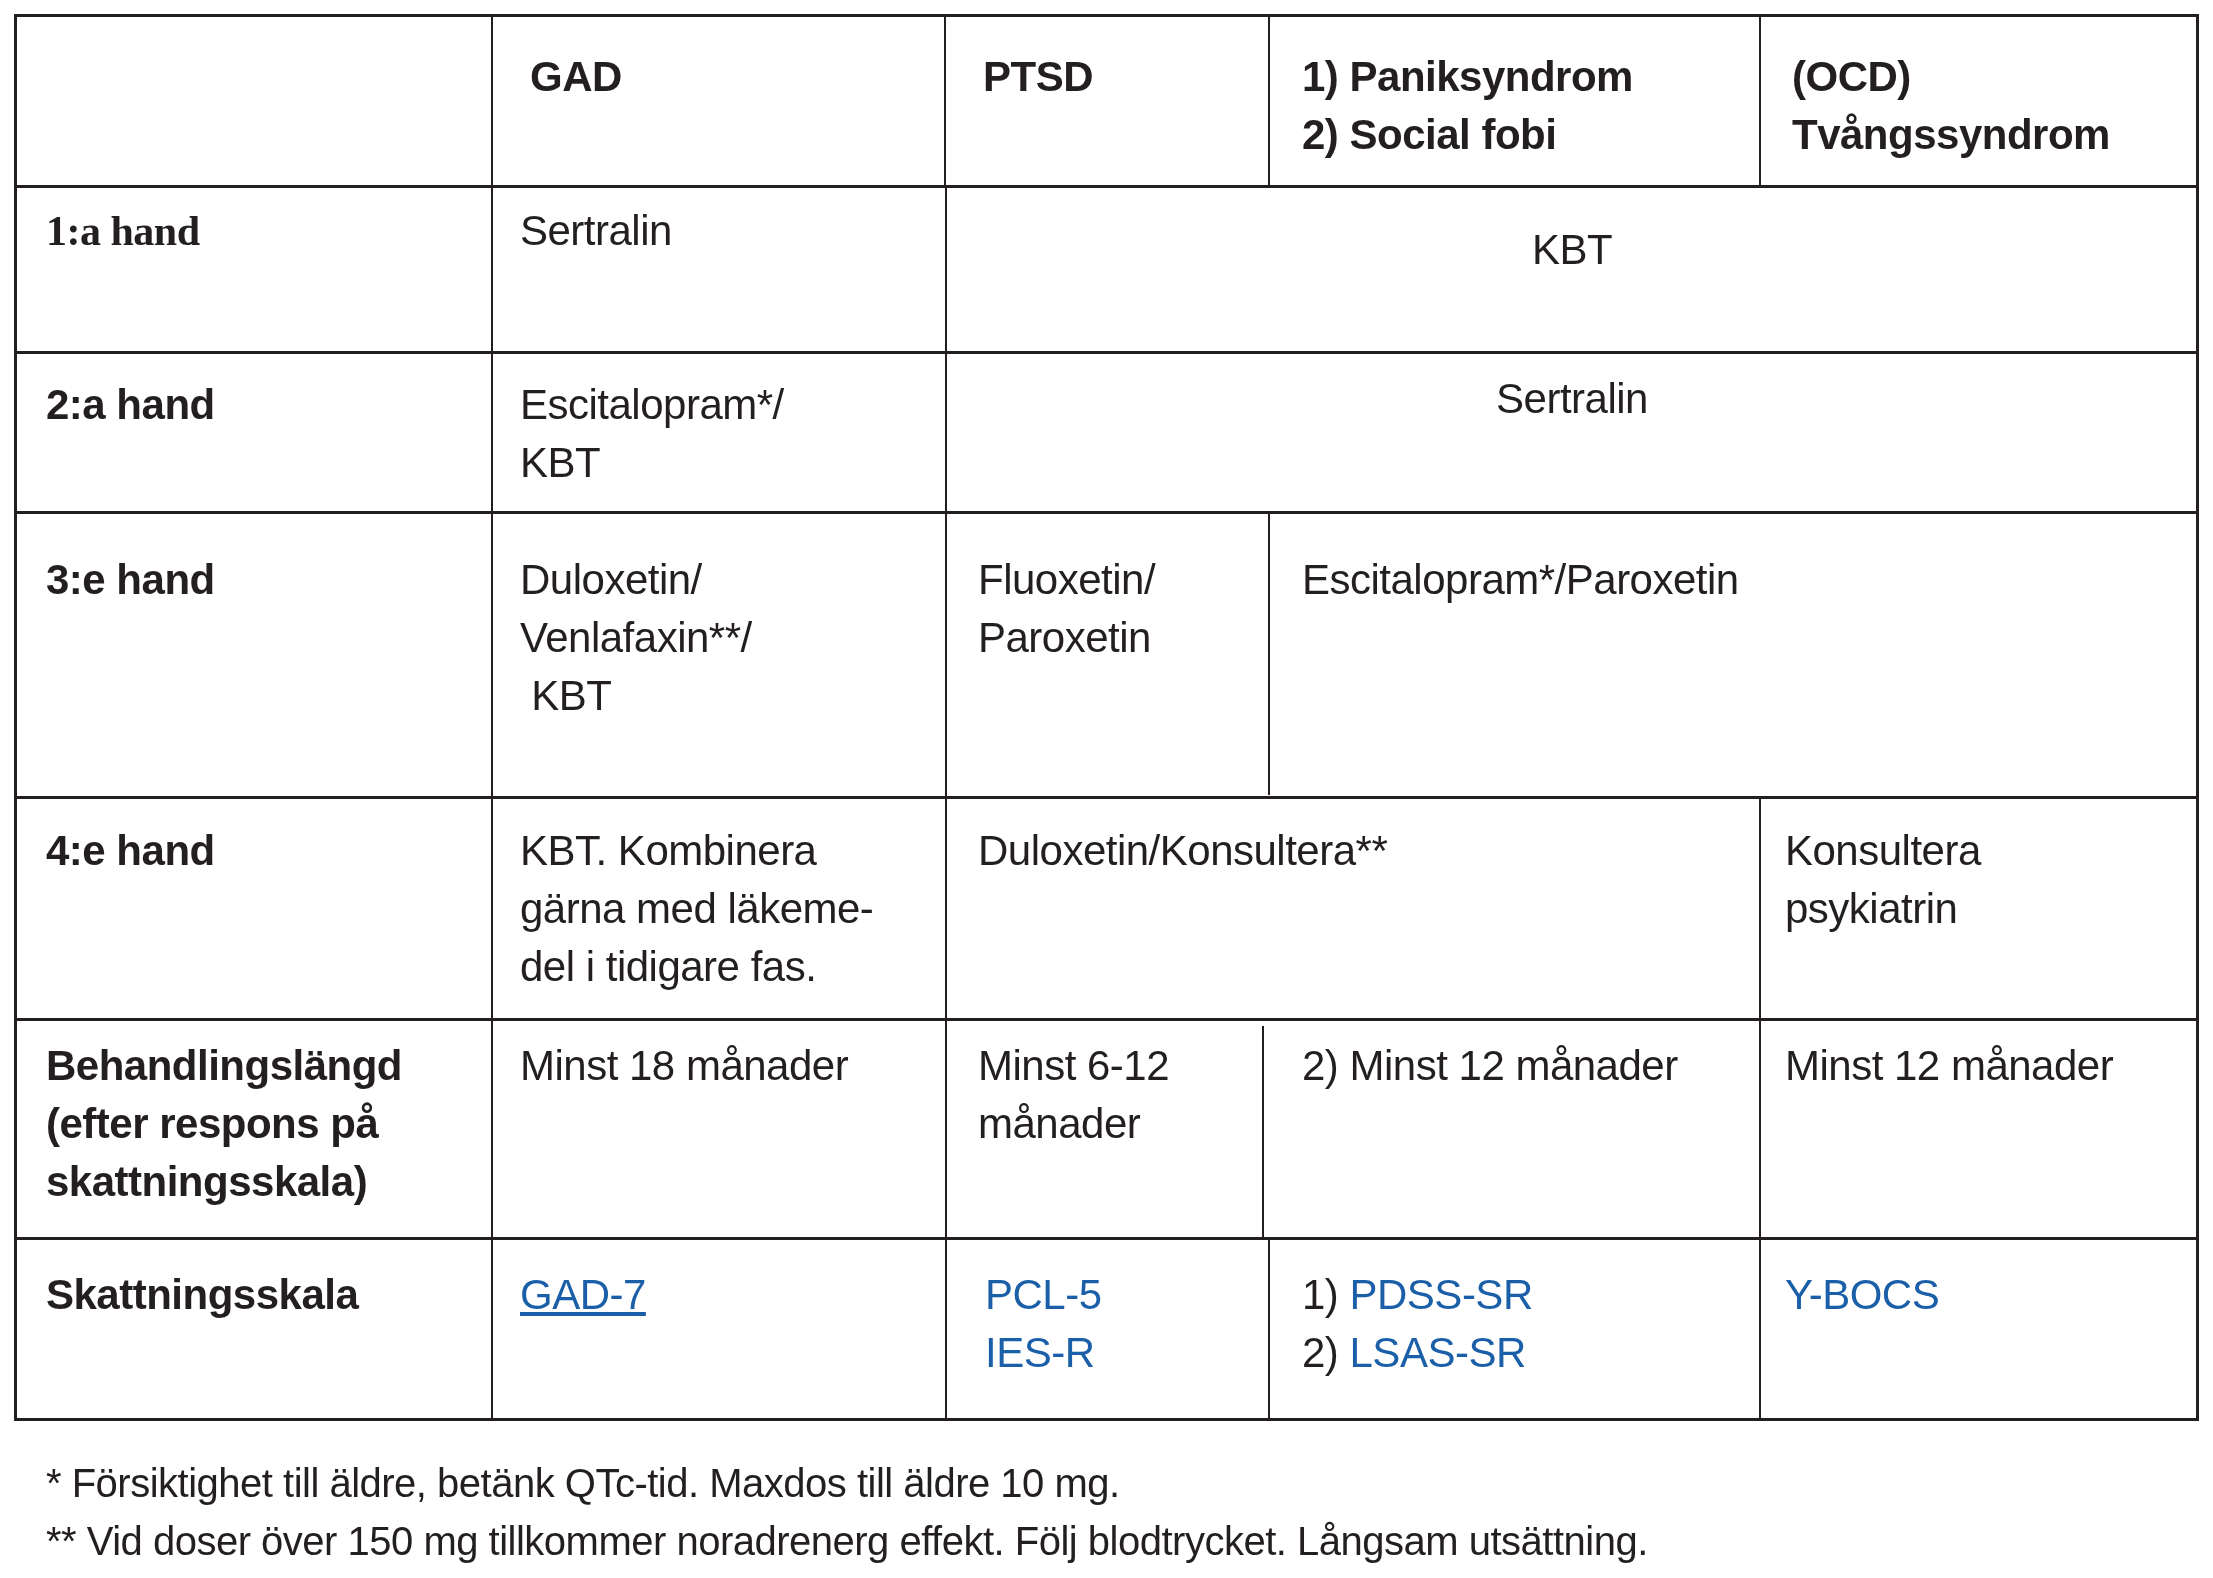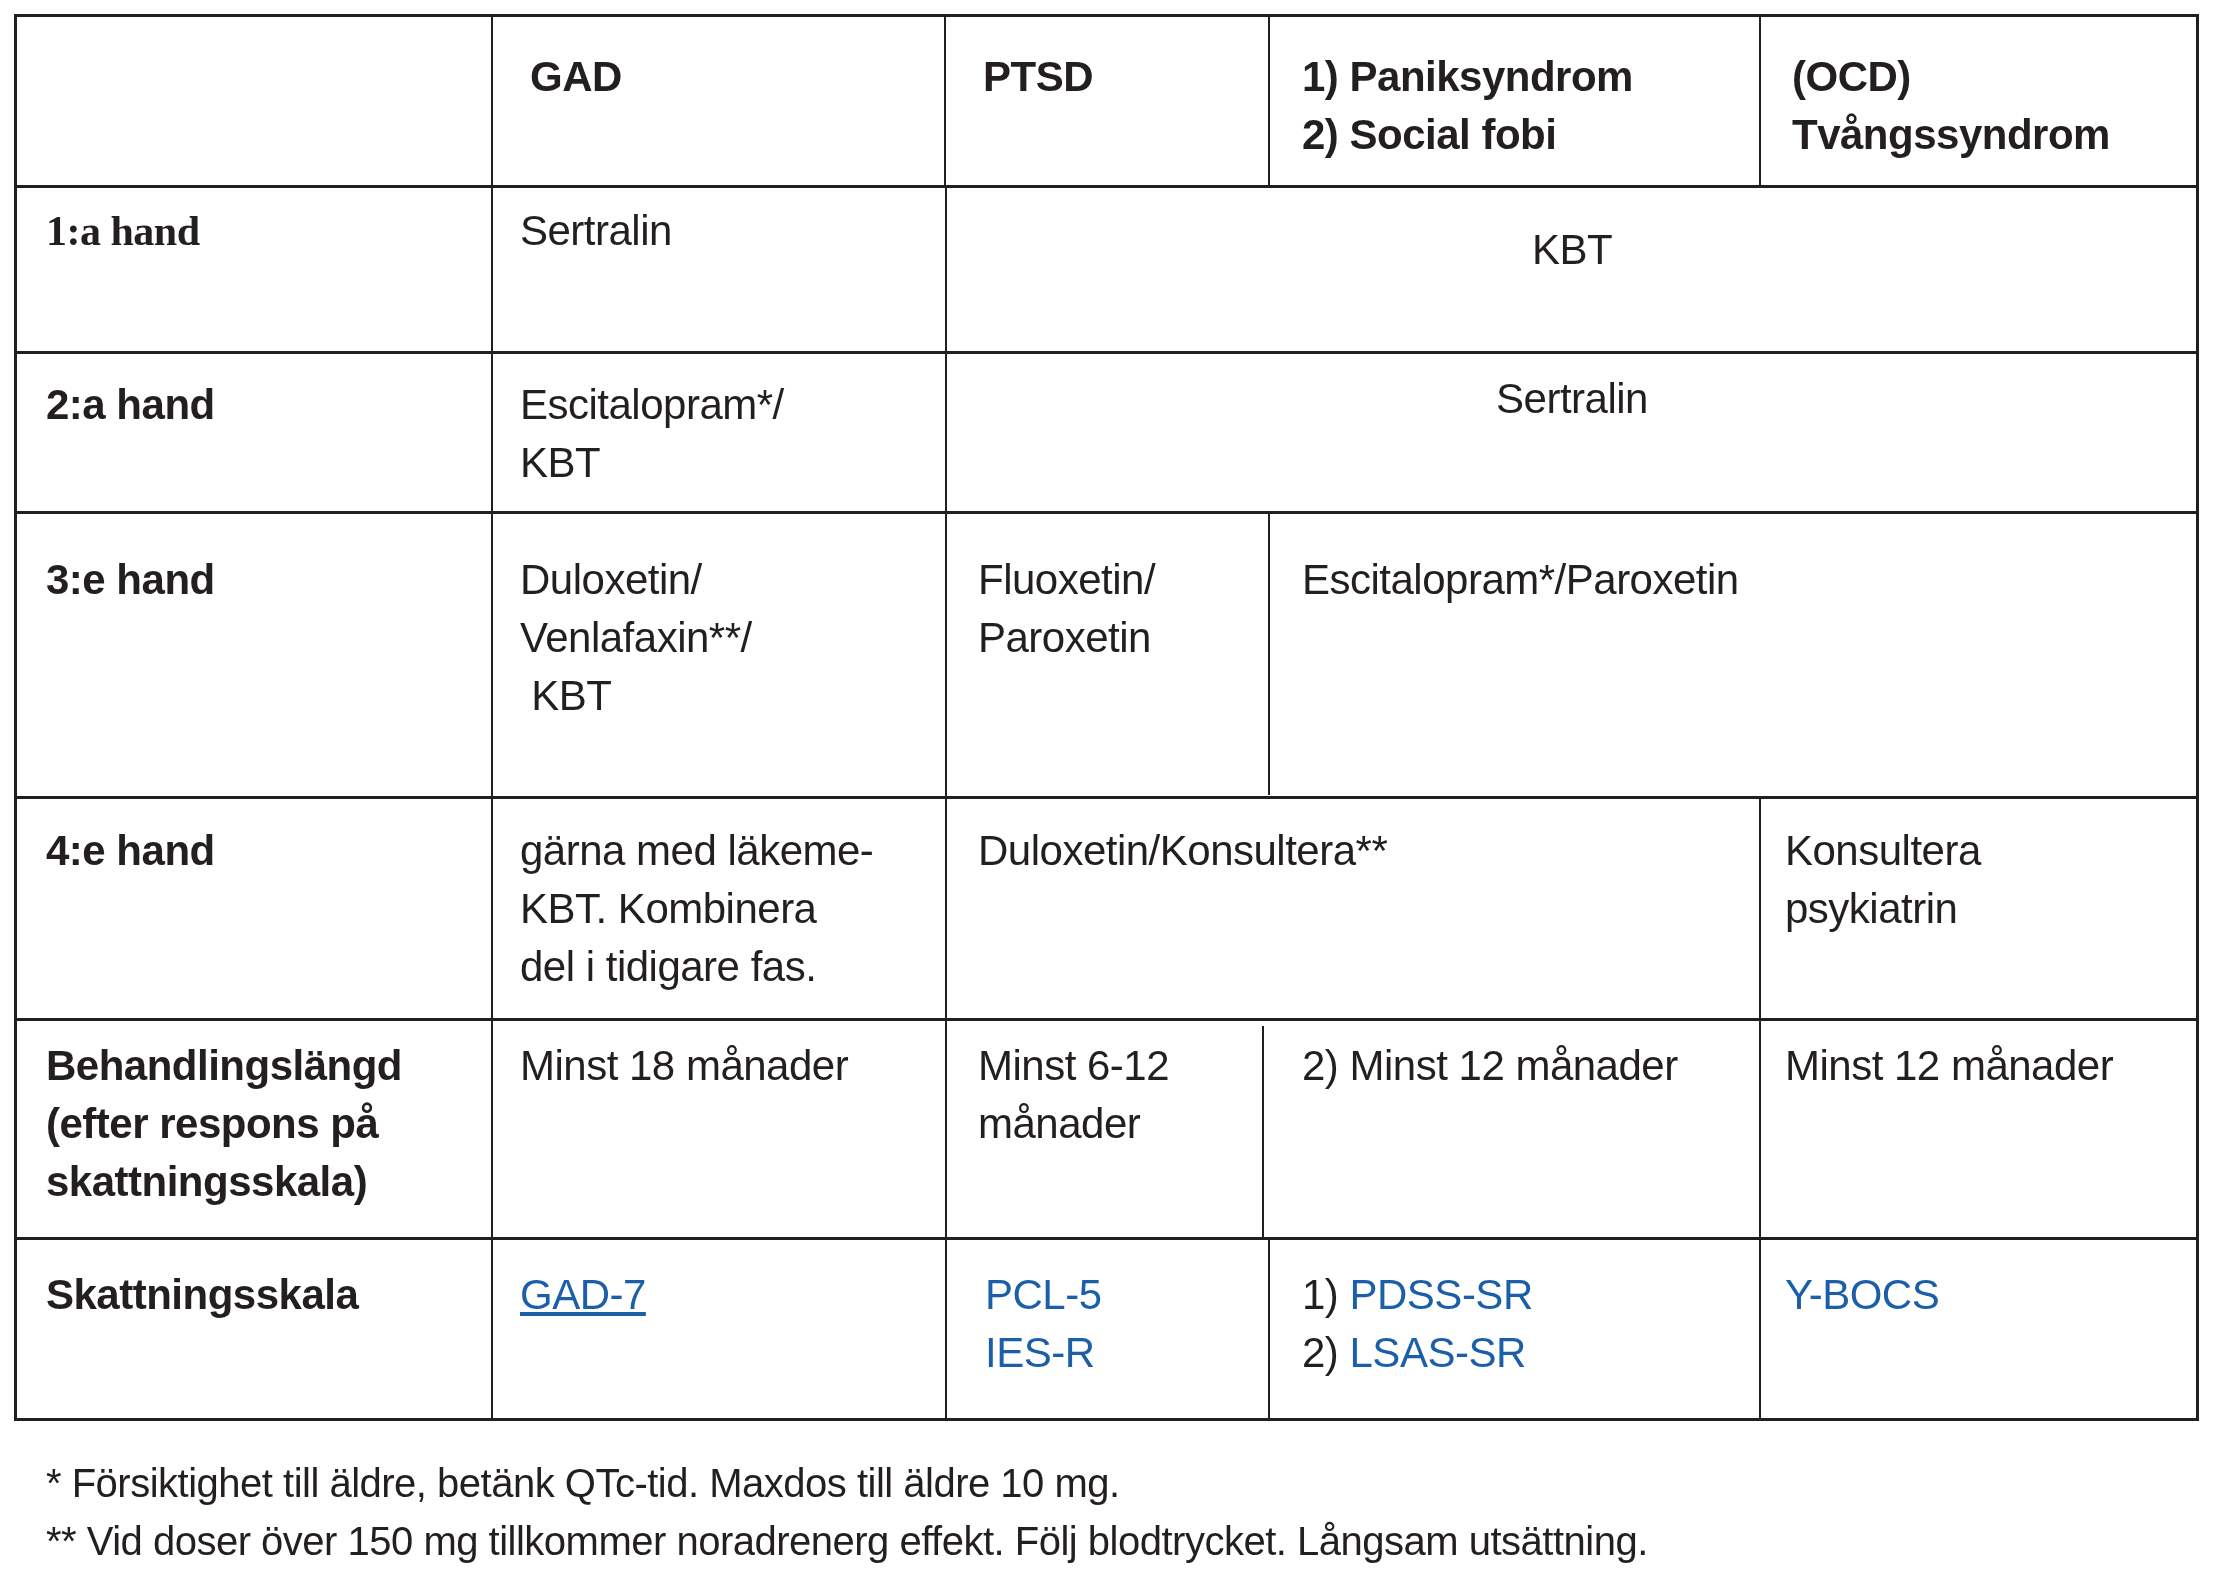--- a/index.html
+++ b/index.html
@@ -63,22 +63,22 @@
   <div style="white-space:pre;"> KBT</div>
 </div>
 <div class="cell" style="left:978px;top:551px;">
   <div>Fluoxetin/</div>
   <div>Paroxetin</div>
 </div>
 <div class="cell" style="left:1302px;top:551px;">Escitalopram*/Paroxetin</div>
 
 <div class="cell b" style="left:46px;top:822px;">4:e hand</div>
 <div class="cell" style="left:520px;top:822px;">
+  <div>KBT. Kombinera</div>
   <div>gärna med läkeme-</div>
-  <div>KBT. Kombinera</div>
   <div>del i tidigare fas.</div>
 </div>
 <div class="cell" style="left:978px;top:822px;">Duloxetin/Konsultera**</div>
 <div class="cell" style="left:1785px;top:822px;">
   <div>Konsultera</div>
   <div>psykiatrin</div>
 </div>
 
 <div class="cell b" style="left:46px;top:1037px;">
   <div>Behandlingslängd</div>

